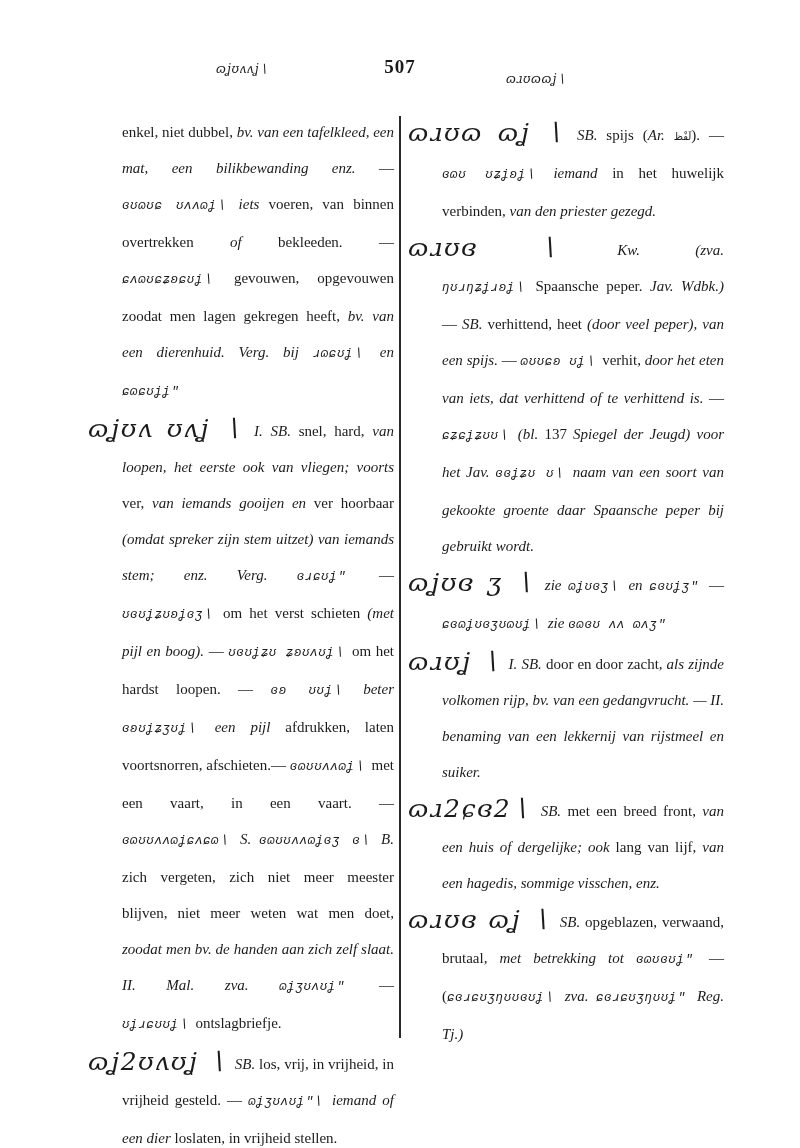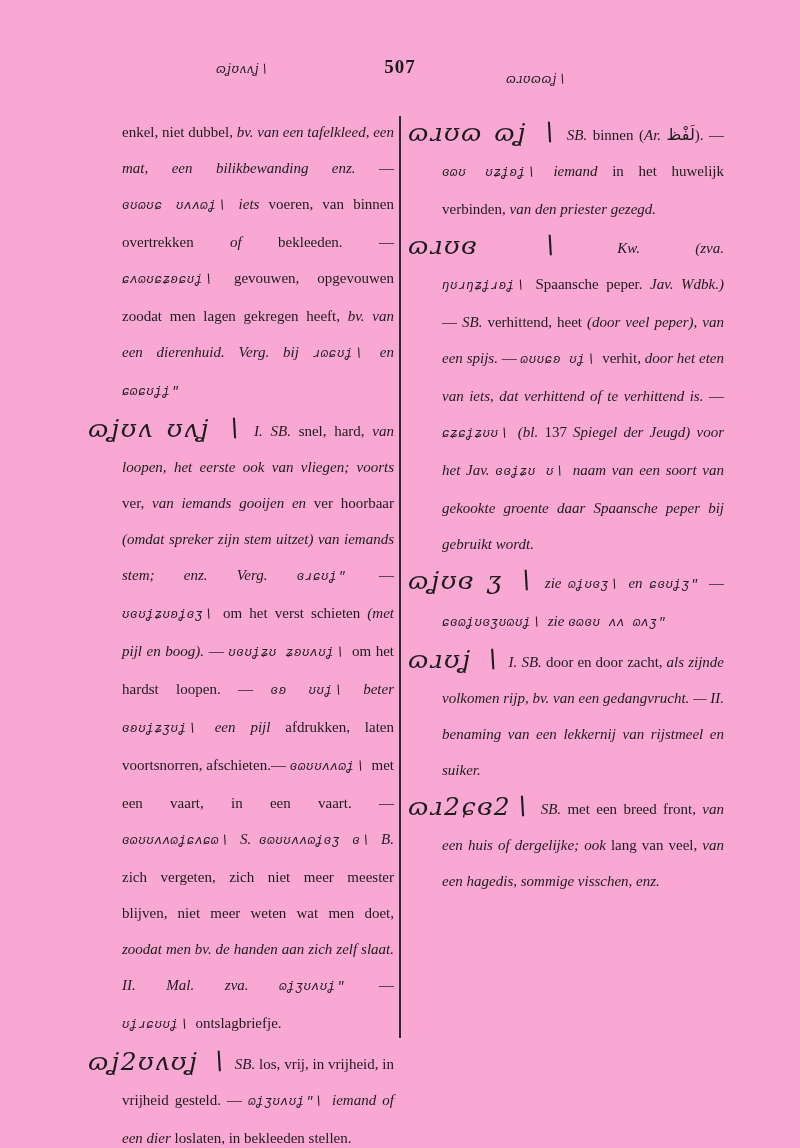--- a/index.html
+++ b/index.html
@@ -1,20 +1,20 @@
 <!DOCTYPE html>
 <html><head>
 <meta charset="utf-8">
 <style>
   html,body { margin:0; padding:0; background:#e8e8e6; }
   .page {
     position:relative;
     width:800px; height:1148px;
     margin:0 auto;
-    background:#f9a8d4;
+    background:#ffffff;
     color:#1b1b1b;
     font-family:"Liberation Serif","DejaVu Serif",serif;
     overflow:hidden;
   }
   
   .hdr { position:absolute; top:56px; left:0; width:100%; height:34px; }
   .hdr .catch-left  { position:absolute; left:216px; top:6px; }
   .hdr .pageno      { position:absolute; left:0; width:100%; text-align:center; top:0;
                       font-size:19px; font-weight:bold; letter-spacing:1px; }
   .hdr .catch-right { position:absolute; left:506px; top:16px; }
@@ -42,41 +42,42 @@
   }
   .s-h {
     font-family:"DejaVu Serif",serif; font-style:italic; font-weight:normal;
     font-size:25px; letter-spacing:1.5px; white-space:nowrap;
     position:relative; top:1px;
   }
   .s-jc { 
     font-family:"DejaVu Serif",serif; font-style:italic;
     font-size:12px; letter-spacing:0.6px;
   }
-  .s-ar { font-family:"DejaVu Sans",sans-serif; font-size:16px; }
+  .s-ar { font-family:"DejaVu Sans",sans-serif; font-size:10px; }
 </style>
 </head>
 <body>
 
 <div class="page">
 
   <div class="hdr">
     <span class="s-jc catch-left">ɷʝʊʌʌʝ∖</span>
     <span class="pageno">507</span>
     <span class="s-jc catch-right">ɷɹʊɷɷʝ∖</span>
   </div>
 
   <div class="divider"></div>
 
   <div class="col col-left">
       <p class="entry cont"><span class="s-r">enkel, niet dubbel, </span><span class="s-i">bv. van een tafelkleed, een mat, een bilikbewanding enz. </span><span class="s-r">— </span><span class="s-j">ɞʊɷʊɕ ʊʌʌɷʝ∖ </span><span class="s-i">iets </span><span class="s-r">voeren, van binnen overtrekken </span><span class="s-i">of </span><span class="s-r">bekleeden. — </span><span class="s-j">ɕʌɷʊɕʑʚɕʊʝ∖ </span><span class="s-r">gevouwen, opgevouwen zoodat men lagen gekregen heeft, </span><span class="s-i">bv. van een dierenhuid. Verg. bij </span><span class="s-j">ɹɷɕʊʝ∖ </span><span class="s-i">en </span><span class="s-j">ɕɷɕʊʝʝʺ</span></p>
       <p class="entry"><span class="s-h">ɷʝʊʌ ʊʌʝ ∖ </span><span class="s-i">I. SB. </span><span class="s-r">snel, hard, </span><span class="s-i">van loopen, het eerste ook van vliegen; voorts </span><span class="s-r">ver, </span><span class="s-i">van iemands gooijen en </span><span class="s-r">ver hoorbaar </span><span class="s-i">(omdat spreker zijn stem uitzet) van iemands stem; enz. Verg. </span><span class="s-j">ɞɹɕʊʝʺ </span><span class="s-r">— </span><span class="s-j">ʊɞʊʝʑʊʚʝɞʒ∖ </span><span class="s-r">om het verst schieten </span><span class="s-i">(met pijl en boog). </span><span class="s-r">— </span><span class="s-j">ʊɞʊʝʑʊ ʑʚʊʌʊʝ∖ </span><span class="s-r">om het hardst loopen. — </span><span class="s-j">ɞʚ ʊʊʝ∖ </span><span class="s-i">beter </span><span class="s-j">ɞʚʊʝʑʒʊʝ∖ </span><span class="s-i">een pijl </span><span class="s-r">afdrukken, laten voortsnorren, afschieten.— </span><span class="s-j">ɞɷʊʊʌʌɷʝ∖ </span><span class="s-r">met een vaart, in een vaart. — </span><span class="s-j">ɞɷʊʊʌʌɷʝɕʌɕɷ∖ </span><span class="s-i">S. </span><span class="s-j">ɞɷʊʊʌʌɷʝɞʒ ɞ∖ </span><span class="s-i">B. </span><span class="s-r">zich vergeten, zich niet meer meester blijven, niet meer weten wat men doet, </span><span class="s-i">zoodat men bv. de handen aan zich zelf slaat. II. Mal. zva. </span><span class="s-j">ɷʝʒʊʌʊʝʺ </span><span class="s-r">— </span><span class="s-j">ʊʝɹɕʊʊʝ∖ </span><span class="s-r">ontslagbriefje.</span></p>
-      <p class="entry"><span class="s-h">ɷʝ2ʊʌʊʝ ∖ </span><span class="s-i">SB. </span><span class="s-r">los, vrij, in vrijheid, in vrijheid gesteld. — </span><span class="s-j">ɷʝʒʊʌʊʝʺ∖ </span><span class="s-i">iemand of een dier </span><span class="s-r">loslaten, in bekleeden stellen.</span></p>
+      <p class="entry"><span class="s-h">ɷʝ2ʊʌʊʝ ∖ </span><span class="s-i">SB. </span><span class="s-r">los, vrij, in vrijheid, in vrijheid gesteld. — </span><span class="s-j">ɷʝʒʊʌʊʝʺ∖ </span><span class="s-i">iemand of een dier </span><span class="s-r">loslaten, in vrijheid stellen.</span></p>
     </div>
   <div class="col col-right">
-      <p class="entry"><span class="s-h">ɷɹʊɷ ɷʝ ∖ </span><span class="s-i">SB. </span><span class="s-r">binnen (</span><span class="s-i">Ar. </span><span class="s-ar">لَفْظ</span><span class="s-r">). — </span><span class="s-j">ɞɷʊ ʊʑʝʚʝ∖ </span><span class="s-i">iemand </span><span class="s-r">in het huwelijk verbinden, </span><span class="s-i">van den priester gezegd.</span></p>
+      <p class="entry"><span class="s-h">ɷɹʊɷ ɷʝ ∖ </span><span class="s-i">SB. </span><span class="s-r">spijs (</span><span class="s-i">Ar. </span><span class="s-ar">لَفْظ</span><span class="s-r">). — </span><span class="s-j">ɞɷʊ ʊʑʝʚʝ∖ </span><span class="s-i">iemand </span><span class="s-r">in het huwelijk verbinden, </span><span class="s-i">van den priester gezegd.</span></p>
       <p class="entry"><span class="s-h">ɷɹʊɞ ∖ </span><span class="s-i">Kw. (zva. </span><span class="s-j">ŋʊɹŋʑʝɹʚʝ∖ </span><span class="s-r">Spaansche peper. </span><span class="s-i">Jav. Wdbk.) </span><span class="s-r">— </span><span class="s-i">SB. </span><span class="s-r">verhittend, heet </span><span class="s-i">(door veel peper), van een spijs. </span><span class="s-r">— </span><span class="s-j">ɷʊʊɕʚ ʊʝ∖ </span><span class="s-r">verhit, </span><span class="s-i">door het eten van iets, dat verhittend of te verhittend is. </span><span class="s-r">— </span><span class="s-j">ɕʑɕʝʑʊʊ∖ </span><span class="s-i">(bl. </span><span class="s-r">137 </span><span class="s-i">Spiegel der Jeugd) voor het Jav. </span><span class="s-j">ɞɞʝʑʊ ʊ∖ </span><span class="s-i">naam van een soort van gekookte groente daar Spaansche peper bij gebruikt wordt.</span></p>
       <p class="entry"><span class="s-h">ɷʝʊɞ ʒ ∖ </span><span class="s-i">zie </span><span class="s-j">ɷʝʊɞʒ∖ </span><span class="s-i">en </span><span class="s-j">ɕɞʊʝʒʺ </span><span class="s-r">— </span><span class="s-j">ɕɞɷʝʊɞʒʊɷʊʝ∖ </span><span class="s-i">zie </span><span class="s-j">ɞɷɞʊ ʌʌ ɷʌʒʺ</span></p>
       <p class="entry"><span class="s-h">ɷɹʊʝ ∖ </span><span class="s-i">I. SB. </span><span class="s-r">door en door zacht, </span><span class="s-i">als zijnde volkomen rijp, bv. van een gedangvrucht. — II. benaming van een lekkernij van rijstmeel en suiker.</span></p>
-      <p class="entry"><span class="s-h">ɷɹ2ɕɞ2∖ </span><span class="s-i">SB. </span><span class="s-r">met een breed front, </span><span class="s-i">van een huis of dergelijke; ook </span><span class="s-r">lang van veel, </span><span class="s-i">van een hagedis, sommige visschen, enz.</span></p>
+      <p class="entry"><span class="s-h">ɷɹ2ɕɞ2∖ </span><span class="s-i">SB. </span><span class="s-r">met een breed front, </span><span class="s-i">van een huis of dergelijke; ook </span><span class="s-r">lang van lijf, </span><span class="s-i">van een hagedis, sommige visschen, enz.</span></p>
+      <p class="entry"><span class="s-h">ɷɹʊɞ ɷʝ ∖ </span><span class="s-i">SB. </span><span class="s-r">opgeblazen, verwaand, brutaal, </span><span class="s-i">met betrekking tot </span><span class="s-j">ɞɷʊɞʊʝʺ </span><span class="s-r">— (</span><span class="s-j">ɕɞɹɕʊʒŋʊʊɞʊʝ∖ </span><span class="s-i">zva. </span><span class="s-j">ɕɞɹɕʊʒŋʊʊʝʺ </span><span class="s-i">Reg. Tj.)</span></p>
     </div>
 
 </div>
 
 </body></html>

